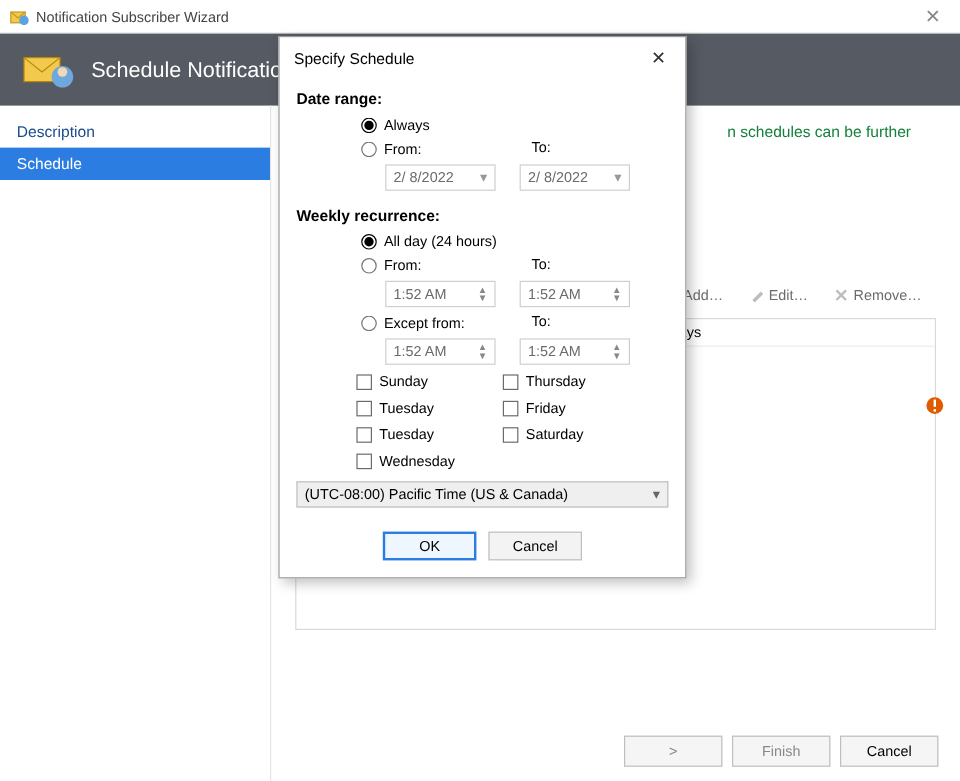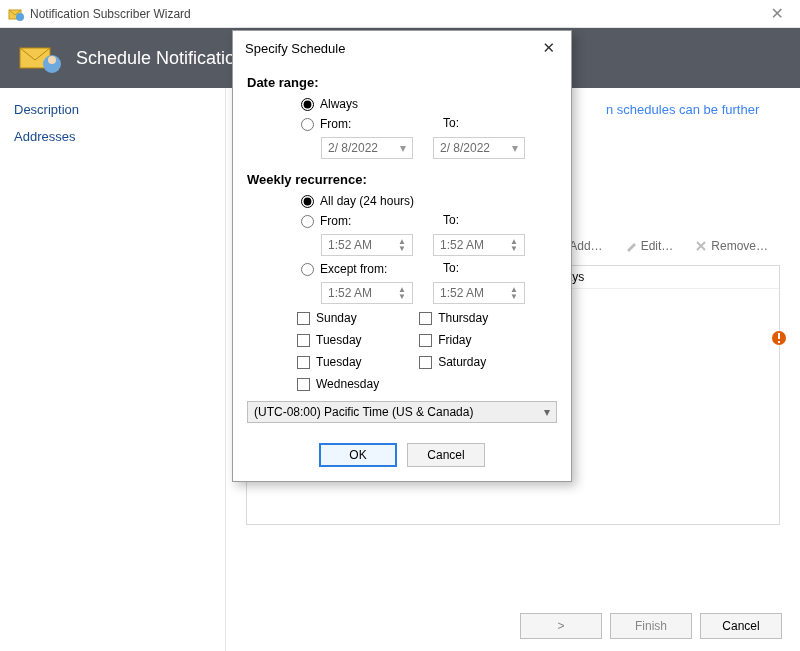--- a/index.html
+++ b/index.html
@@ -9,21 +9,21 @@
   .titlebar .title { color:#444; font-size:12px; }
   .titlebar .close { margin-left:auto; font-size:16px; color:#888; padding:0 8px; }
   .banner { height:60px; background:#565b63; display:flex; align-items:center; padding:0 18px; color:#fff;}
   .banner .env { width:44px; height:32px; margin-right:14px; position:relative;}
   .banner h1 { font-size:18px; font-weight:400; margin:0; color:#fff;}
   .body { display:flex; height:calc(651px - 28px - 60px);}
   .sidebar { width:226px; border-right:1px solid #e5e5e5; padding-top:8px;}
   .sidebar .item { padding:6px 14px; font-size:13px; color:#1a4b8c; cursor:default;}
   .sidebar .item.selected { background:#2b7de1; color:#fff;}
   .main { flex:1; position:relative; padding:14px 20px;}
-  .hint { color:#3b82f6; font-size:13px; margin-bottom:12px; }
+  .hint { color:#15803d; font-size:13px; margin-bottom:12px; }
   .toolbar { display:flex; gap:6px; align-items:center; margin-bottom:8px; justify-content:flex-end;}
   .toolbtn { display:inline-flex; align-items:center; gap:4px; color:#6b6b6b; padding:4px 8px;}
   .grid { border:1px solid #d9d9d9; height:260px; background:#fff; position:relative;}
   .grid-row  { padding:4px 8px; border-bottom:1px solid #eee;}
   .error-dot { position:absolute; right:-8px; top:64px; width:16px; height:16px; }
   .footer-row { position:absolute; bottom:12px; right:18px; display:flex; gap:8px;}
   .wbtn { min-width:82px; height:26px; border:1px solid #bfbfbf; background:#f5f5f5; color:#888; font-size:12px; display:inline-flex; align-items:center; justify-content:center;}
   .wbtn.enabled { color:#000; }
   
   .modal { position:absolute; left:232px; top:30px; width:340px; background:#fff; border:1px solid #9c9c9c; box-shadow:4px 4px 10px rgba(0,0,0,0.25); z-index:20; }
@@ -74,21 +74,21 @@
         <circle cx="34" cy="22" r="9" fill="#6fa8dc"></circle>
         <circle cx="34" cy="18" r="4" fill="#f1d9b5"></circle>
       </svg>
   </span>
   <h1>Schedule Notifications</h1>
 </div>
 
 <div class="body">
   <div class="sidebar">
     <div class="item">Description</div>
-    <div class="item">Addresses</div>
+    <div class="item selected">Schedule</div>
   </div>
 
   <div class="main">
     <div class="hint" style="margin-left:360px;">n schedules can be further</div>
 
     <div class="toolbar" style="margin-top:118px; padding-right:4px;">
       <span class="toolbtn">
         <span>
           <svg width="12" height="12">
               <circle cx="6" cy="6" r="5" fill="#8bc34a"></circle>

